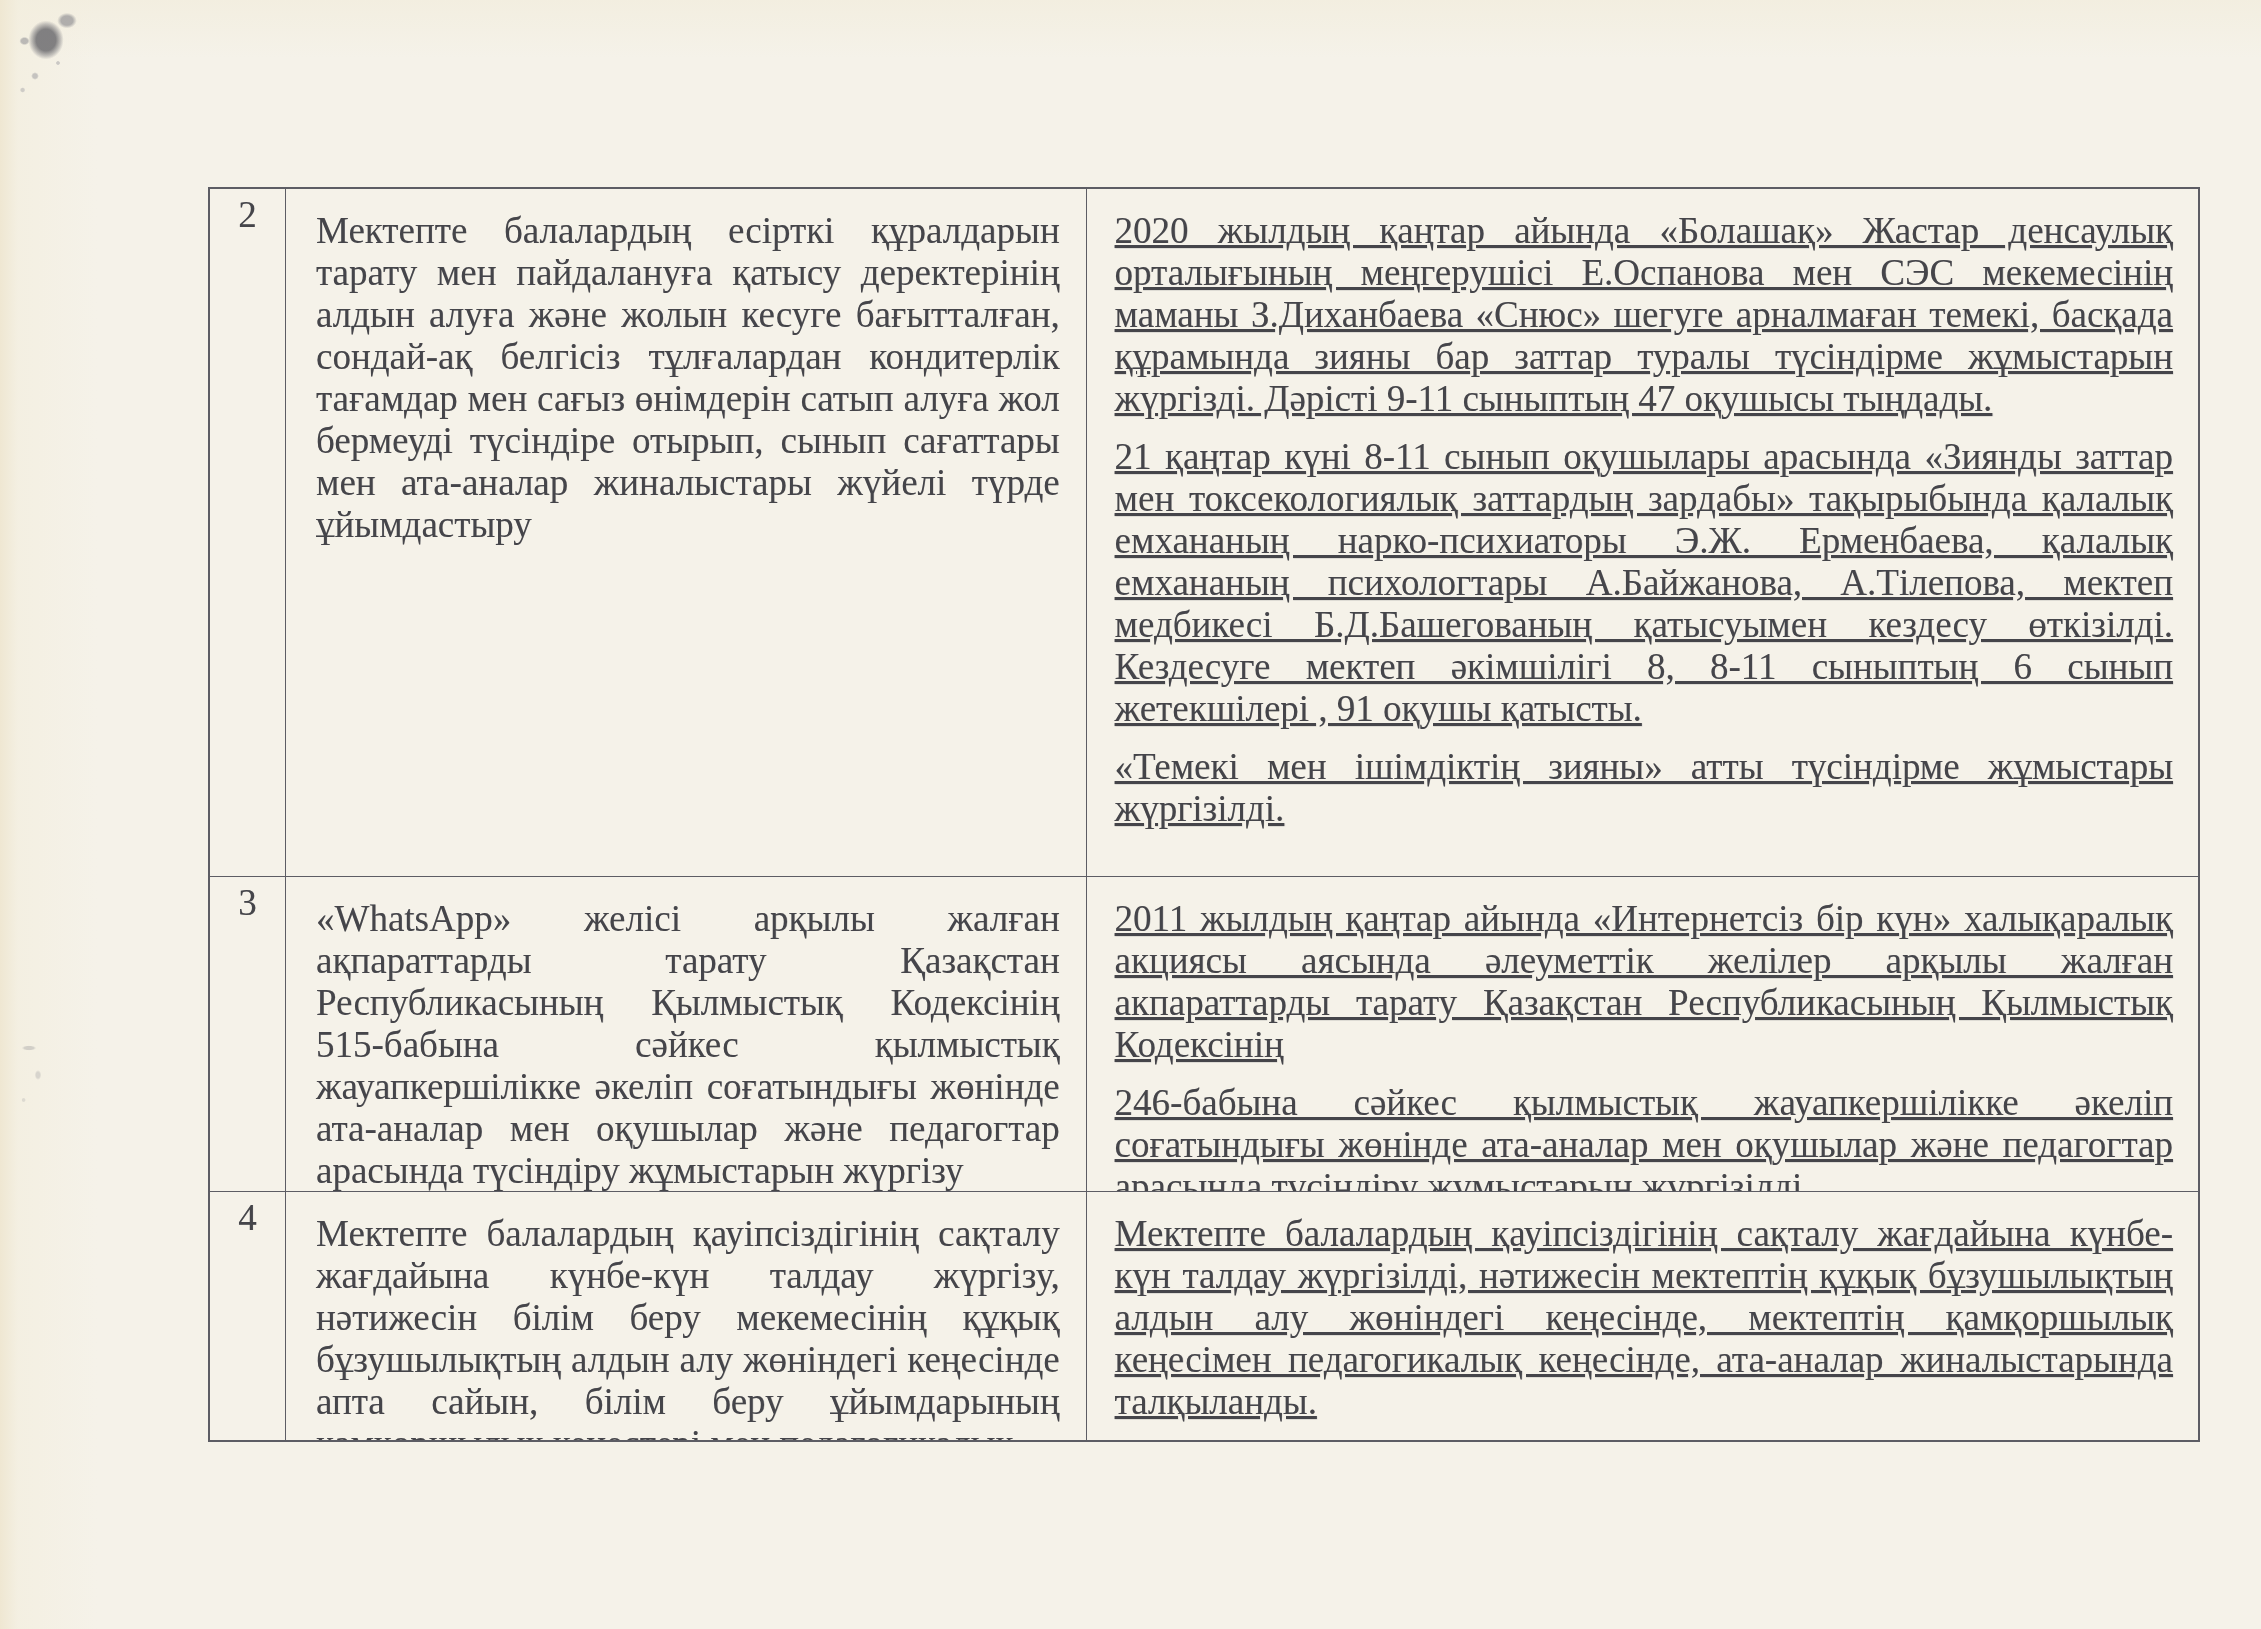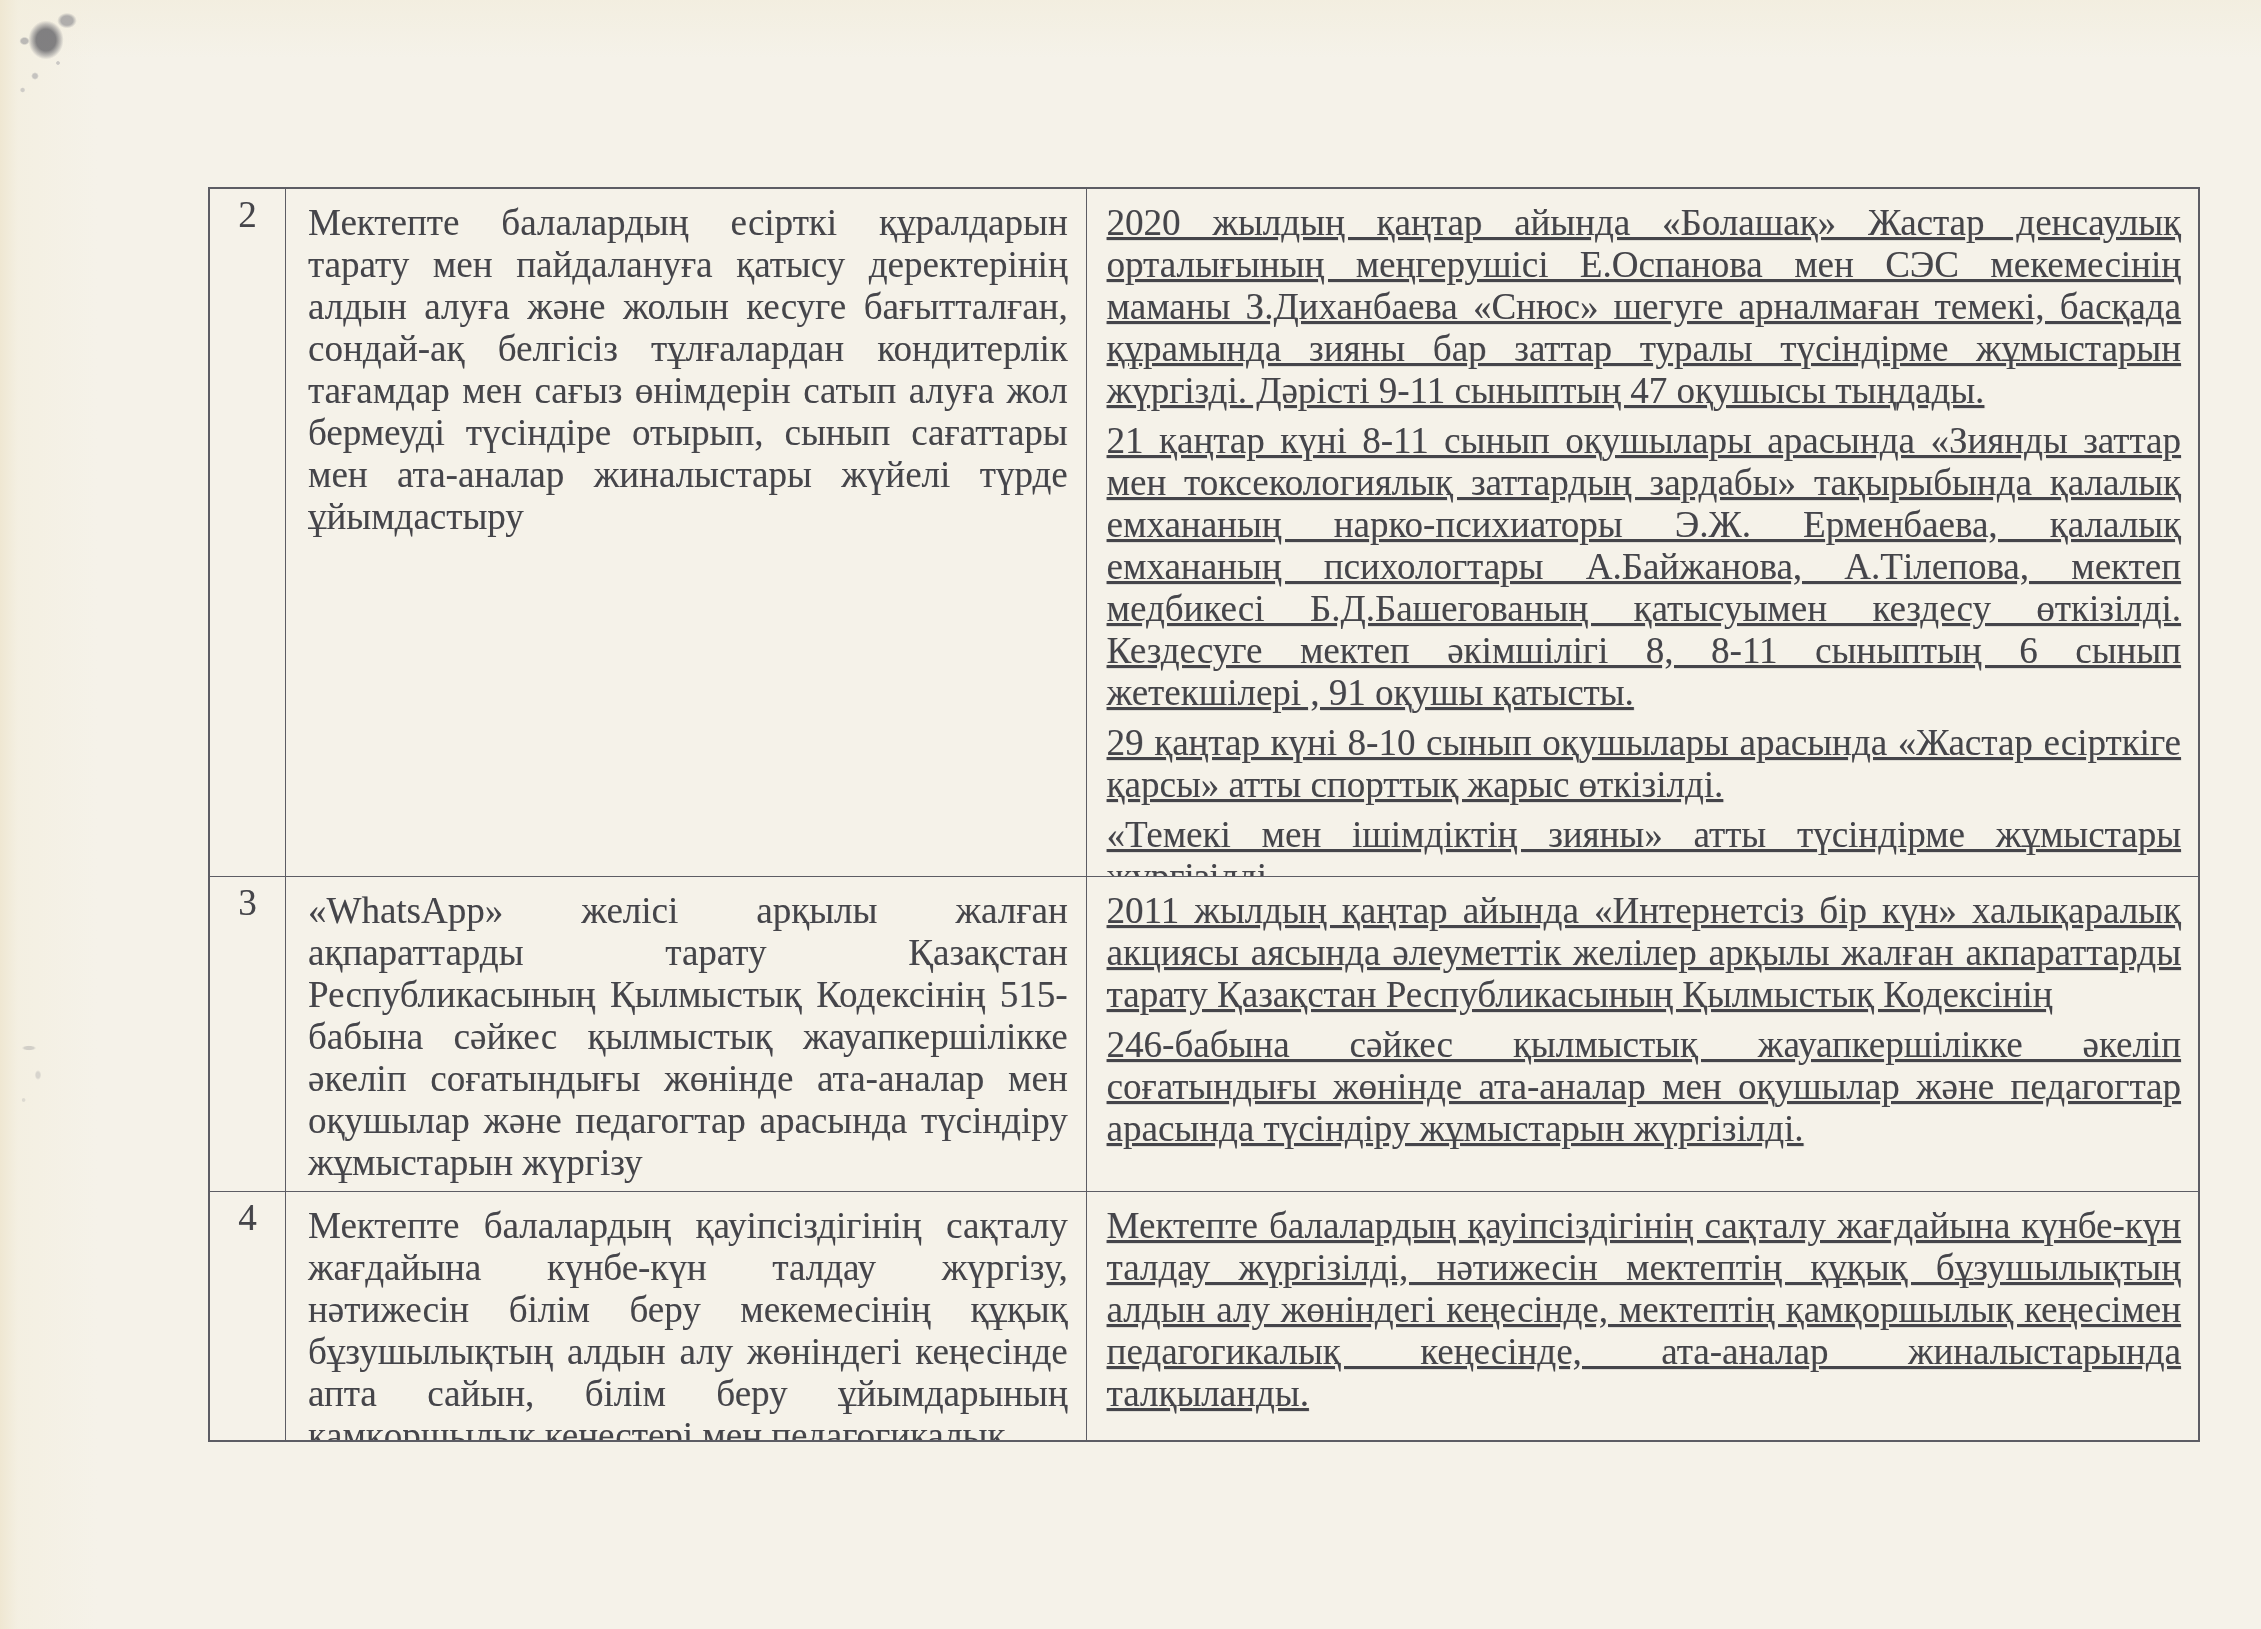--- a/index.html
+++ b/index.html
@@ -64,42 +64,41 @@
   }
   .cell.last-col{border-right:none;}
   .cell.last-row{border-bottom:none;}
   .cell.num{
     text-align:center;
     padding-top:5.2px;
   }
   .cell.task{padding:5.2px 10.3px 0 14px;}
   .cell.result{padding:5.2px 9px 0 11.6px;text-decoration:underline;}
   .cell p{
-    margin:8px;
+    margin:16px;
     text-align:justify;
   }
 </style>
 </head>
 <body>
 
 <div class="page">
 
   <div class="stain"></div>
   <div class="smudge"></div>
 
   <div class="doc-table">
 
     <div class="cell num">2</div>
     <div class="cell task">
       <p>Мектепте балалардың есірткі құралдарын тарату мен пайдалануға қатысу деректерінің алдын алуға және жолын кесуге бағытталған, сондай-ақ белгісіз тұлғалардан кондитерлік тағамдар мен сағыз өнімдерін сатып алуға жол бермеуді түсіндіре отырып, сынып сағаттары мен ата-аналар жиналыстары жүйелі түрде ұйымдастыру</p>
     </div>
     <div class="cell result last-col">
       <p>2020 жылдың қаңтар айында «Болашақ» Жастар денсаулық орталығының меңгерушісі Е.Оспанова мен СЭС мекемесінің маманы З.Диханбаева «Снюс» шегуге арналмаған темекі, басқада құрамында зияны бар заттар туралы түсіндірме жұмыстарын жүргізді. Дәрісті 9-11 сыныптың 47 оқушысы тыңдады.</p>
       <p>21 қаңтар күні 8-11 сынып оқушылары арасында «Зиянды заттар мен токсекологиялық заттардың зардабы» тақырыбында қалалық емхананың нарко-психиаторы Э.Ж. Ерменбаева, қалалық емхананың психологтары А.Байжанова, А.Тілепова, мектеп медбикесі Б.Д.Башегованың қатысуымен кездесу өткізілді. Кездесуге мектеп әкімшілігі 8, 8-11 сыныптың 6 сынып жетекшілері , 91 оқушы қатысты.</p>
-      <p>29 қаңтар күні 8-10 сынып оқушылары арасында «Жастар есірткіге қарсы» атты спорттық жарыс өткізілді.</p>
       <p>«Темекі мен ішімдіктің зияны» атты түсіндірме жұмыстары жүргізілді.</p>
     </div>
 
     <div class="cell num">3</div>
     <div class="cell task">
       <p>«WhatsApp» желісі арқылы жалған ақпараттарды тарату Қазақстан Республикасының Қылмыстық Кодексінің 515-бабына сәйкес қылмыстық жауапкершілікке әкеліп соғатындығы жөнінде ата-аналар мен оқушылар және педагогтар арасында түсіндіру жұмыстарын жүргізу</p>
     </div>
     <div class="cell result last-col">
       <p>2011 жылдың қаңтар айында «Интернетсіз бір күн» халықаралық акциясы аясында әлеуметтік желілер арқылы жалған акпараттарды тарату Қазақстан Республикасының Қылмыстық Кодексінің</p>
       <p>246-бабына сәйкес қылмыстық жауапкершілікке әкеліп соғатындығы жөнінде ата-аналар мен оқушылар және педагогтар арасында түсіндіру жұмыстарын жүргізілді.</p>

